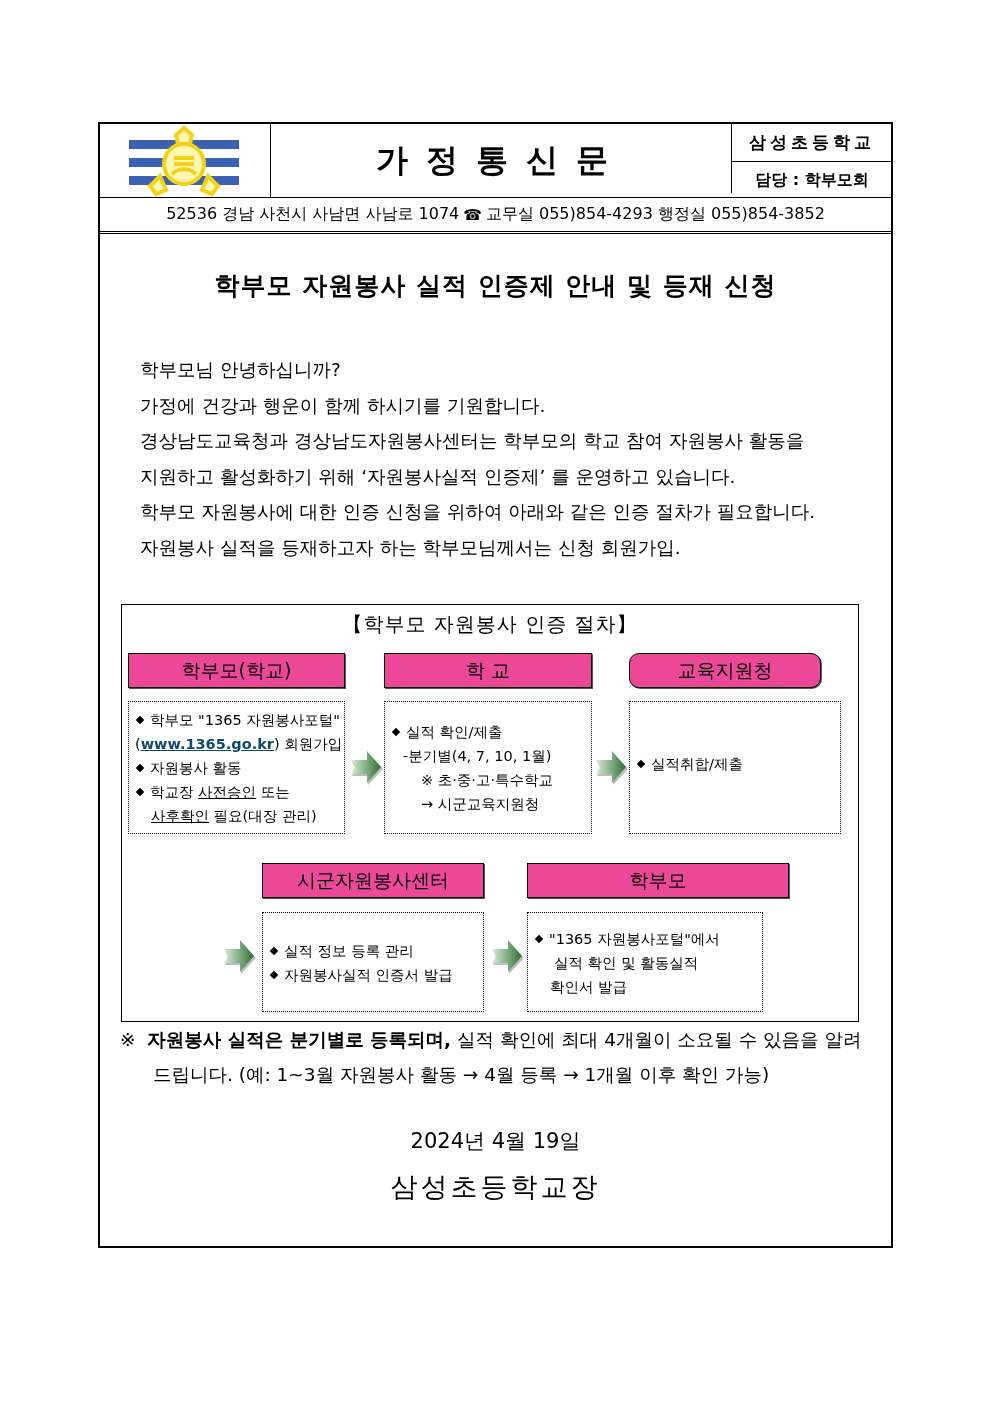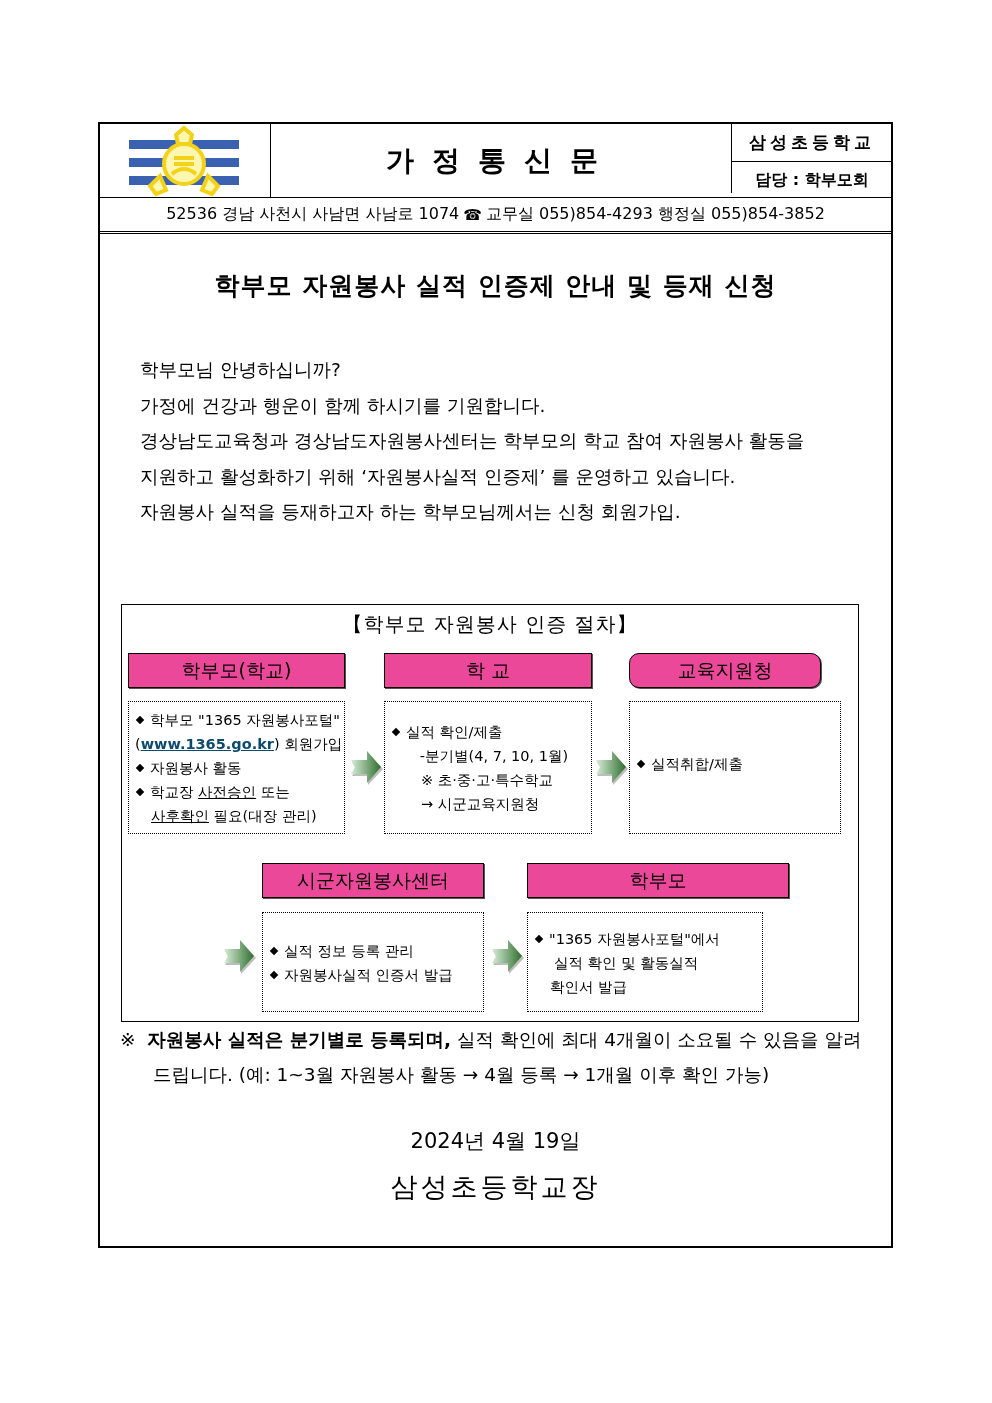--- a/index.html
+++ b/index.html
@@ -9,21 +9,21 @@
   .page-frame {
     position: absolute; left: 98px; top: 122px; width: 795px; height: 1126px;
     border: 2px solid #000;
   }
 
   
   .hdr { position: absolute; left: 0; top: 0; width: 791px; height: 74px; border-bottom: 1px solid #000; }
   .hdr-logo { position: absolute; left: 0; top: 0; width: 171px; height: 74px; border-right: 1px solid #000; }
   .hdr-title { position: absolute; left: 171px; top: 0; width: 460px; height: 74px;
     display: flex; align-items: center; justify-content: center;
-    font-family: "DejaVu Serif", "Liberation Serif", serif; font-size: 28px; font-weight: bold; letter-spacing: 18px; }
+    font-family: "DejaVu Serif", "Liberation Serif", serif; font-size: 32px; font-weight: bold; letter-spacing: 18px; }
   .hdr-right { position: absolute; left: 631px; top: 0; width: 160px; height: 69px; border-left: 1px solid #000; }
   .hdr-school { position: absolute; left: 0; top: 0; width: 160px; height: 38px; border-bottom: 1px solid #000;
     display: flex; align-items: center; justify-content: center; font-size: 17px; font-weight: bold; letter-spacing: 4px; }
   .hdr-manager { position: absolute; left: 0; top: 38px; width: 160px; height: 36px;
     display: flex; align-items: center; justify-content: center; font-size: 16px; font-weight: bold; }
 
   .addr { position: absolute; left: 0; top: 74px; width: 791px; height: 36px; border-bottom: 3px double #000;
     display: flex; align-items: center; justify-content: center; font-size: 16px; }
   .addr .phone { font-size: 15px; margin: 0 4px; }
 
@@ -87,20 +87,21 @@
     <span>교무실 055)854-4293 행정실 055)854-3852</span>
   </div>
 
   <div class="doc-title">학부모 자원봉사 실적 인증제 안내 및 등재 신청</div>
 
   <div class="body-text">
     <p>학부모님 안녕하십니까?</p>
     <p>가정에 건강과 행운이 함께 하시기를 기원합니다.</p>
     <p>경상남도교육청과 경상남도자원봉사센터는 학부모의 학교 참여 자원봉사 활동을</p>
     <p>지원하고 활성화하기 위해 ‘자원봉사실적 인증제’ 를 운영하고 있습니다.</p>
+    <p>학부모 자원봉사에 대한 인증 신청을 위하여 아래와 같은 인증 절차가 필요합니다.</p>
     <p>자원봉사 실적을 등재하고자 하는 학부모님께서는 신청 회원가입.</p>
   </div>
 
   <div class="proc">
     <div class="proc-title">【학부모 자원봉사 인증 절차】</div>
 
     <div class="step-head" style="left:6px; top:48px; width:217px;">학부모(학교)</div>
     <div class="step-body" style="left:6px; top:96px; width:217px; height:133px;">
       <div class="li"><span class="diamond"></span><span>학부모 "1365 자원봉사포털"</span></div>
       <div class="li"><span>(</span><span class="link">www.1365.go.kr</span><span>) 회원가입</span></div>
@@ -116,21 +117,21 @@
             <stop offset="1" stop-color="#2f6e2f"></stop>
           </linearGradient>
         </defs>
       <path d="M2 12 L18 12 L18 3 L33 19 L18 35 L18 26 L2 26 L6 19 Z" fill="#bdbdbd" transform="translate(1,1)"></path>
       <path d="M2 11 L18 11 L18 2 L32 18 L18 34 L18 25 L2 25 L6 18 Z" fill="url(#ag1)"></path>
     </svg>
 
     <div class="step-head" style="left:262px; top:48px; width:208px;">학 교</div>
     <div class="step-body" style="left:262px; top:96px; width:208px; height:133px; padding-top:18px;">
       <div class="li"><span class="diamond"></span><span>실적 확인/제출</span></div>
-      <div class="li" style="padding-left:12px;text-align:center;">-분기별(4, 7, 10, 1월)</div>
+      <div class="li" style="padding-left:12px;">-분기별(4, 7, 10, 1월)</div>
       <div class="li" style="padding-left:30px;">※ 초·중·고·특수학교</div>
       <div class="li" style="padding-left:30px;">→ 시군교육지원청</div>
     </div>
 
     <svg class="arrow" style="left:472px; top:144px;" viewBox="0 0 34 36">
       <defs>
           <linearGradient id="ag2" x1="0" x2="1">
             <stop offset="0" stop-color="#d8eed8"></stop>
             <stop offset="1" stop-color="#2f6e2f"></stop>
           </linearGradient>

